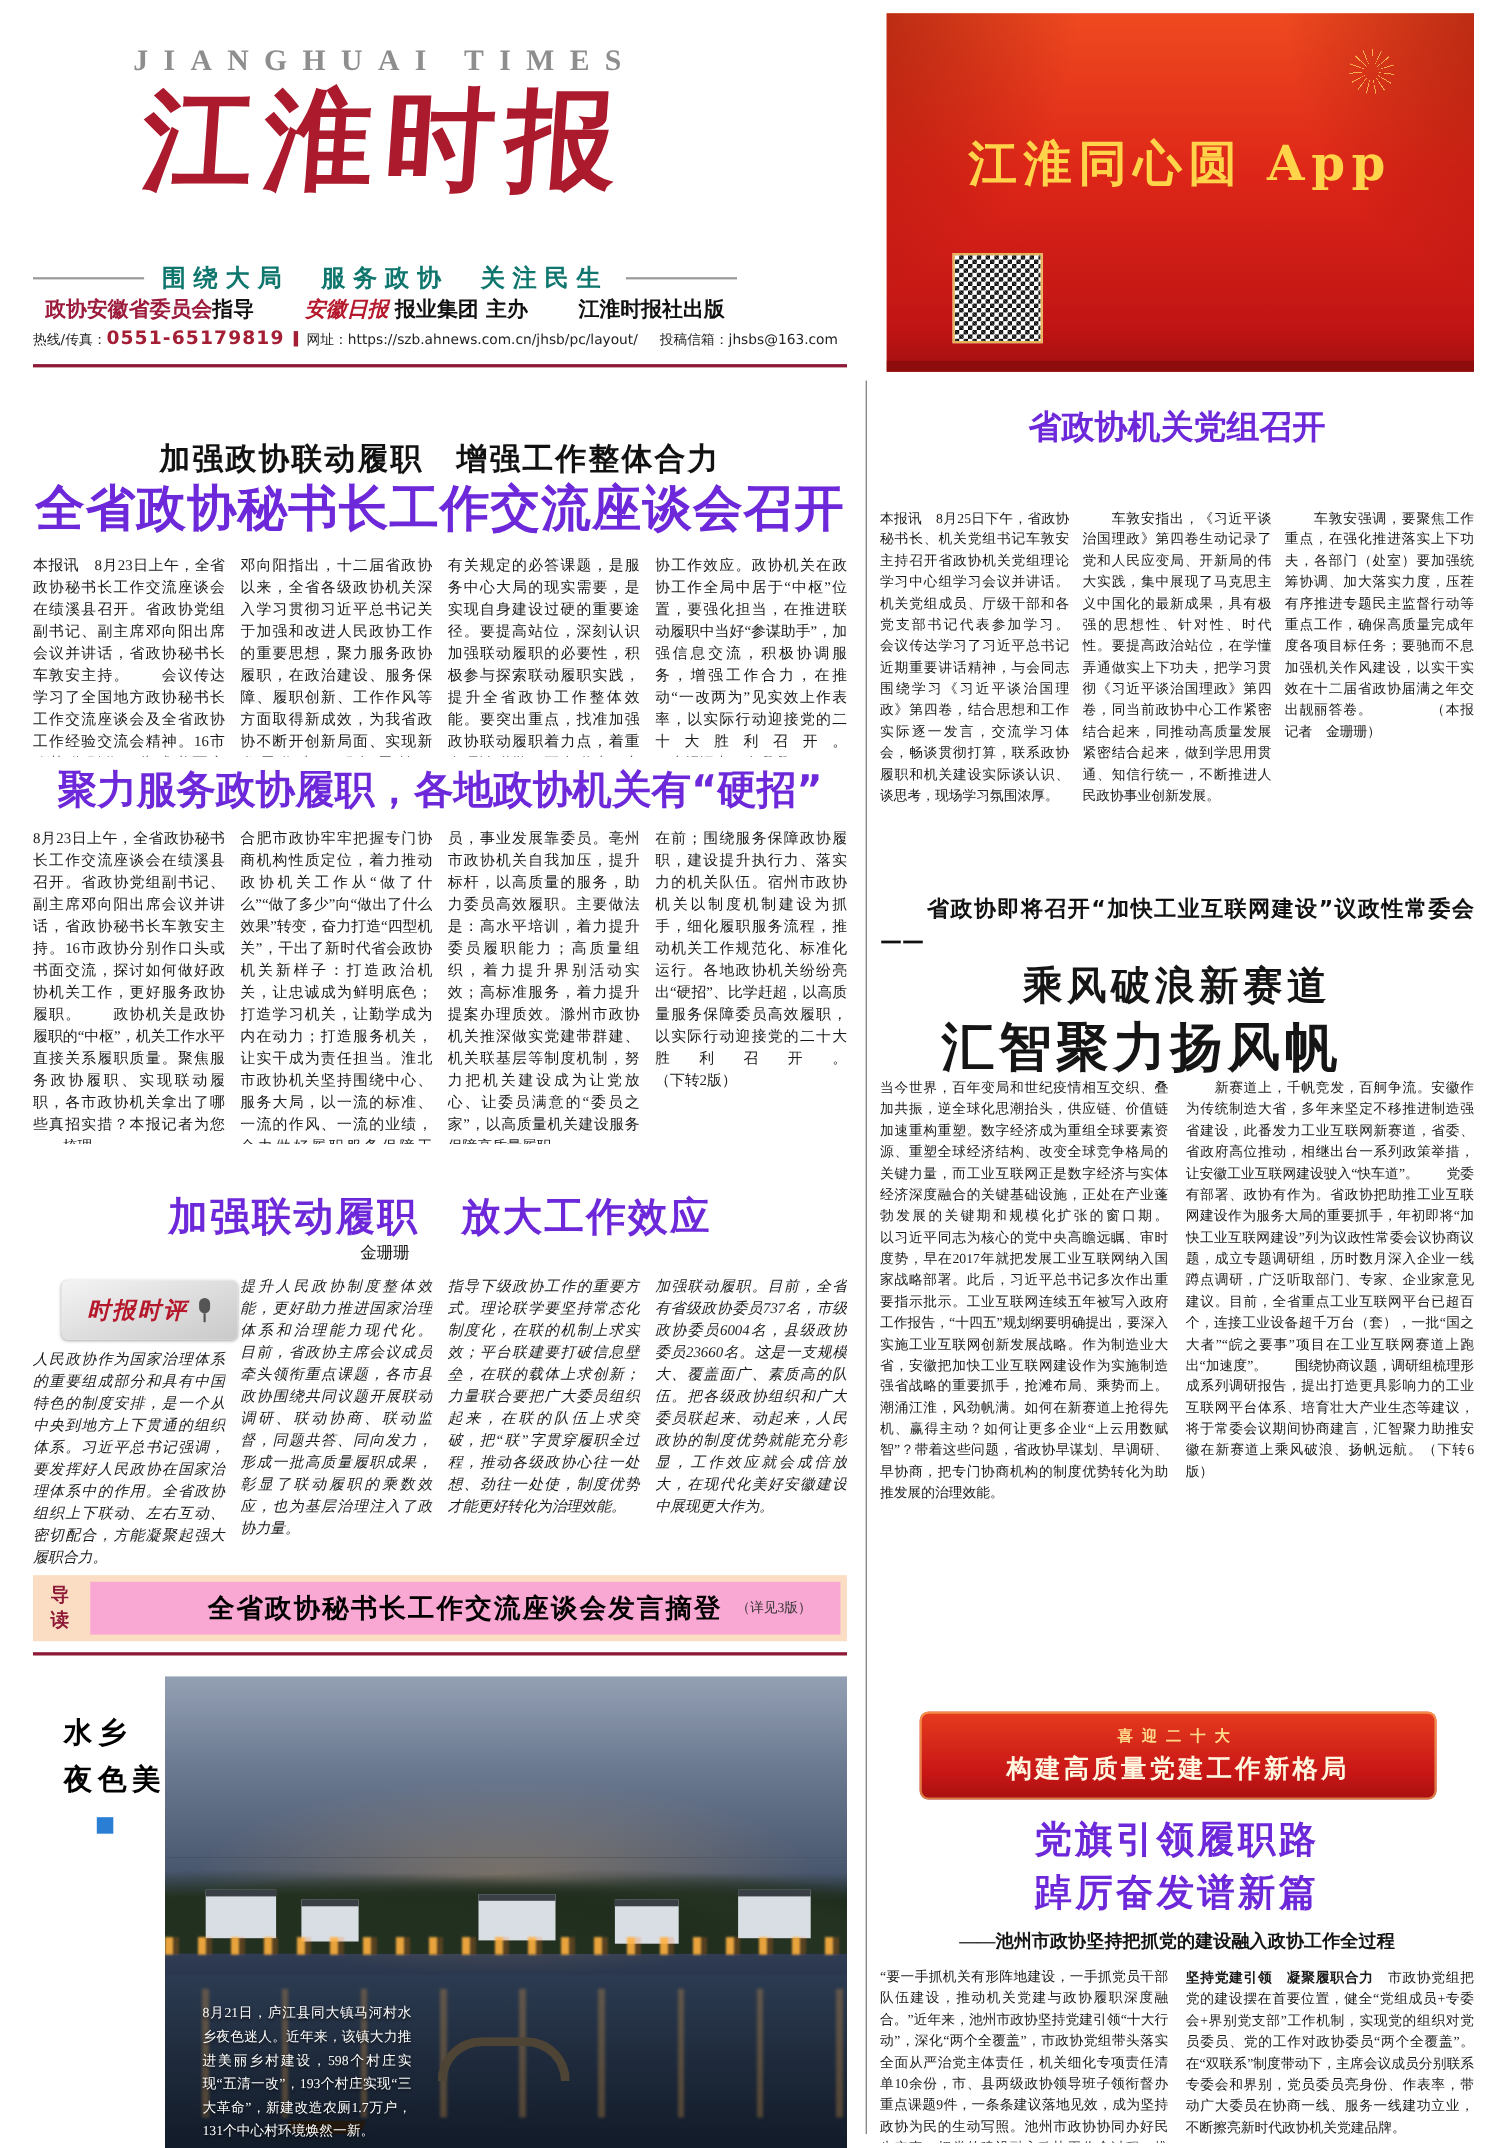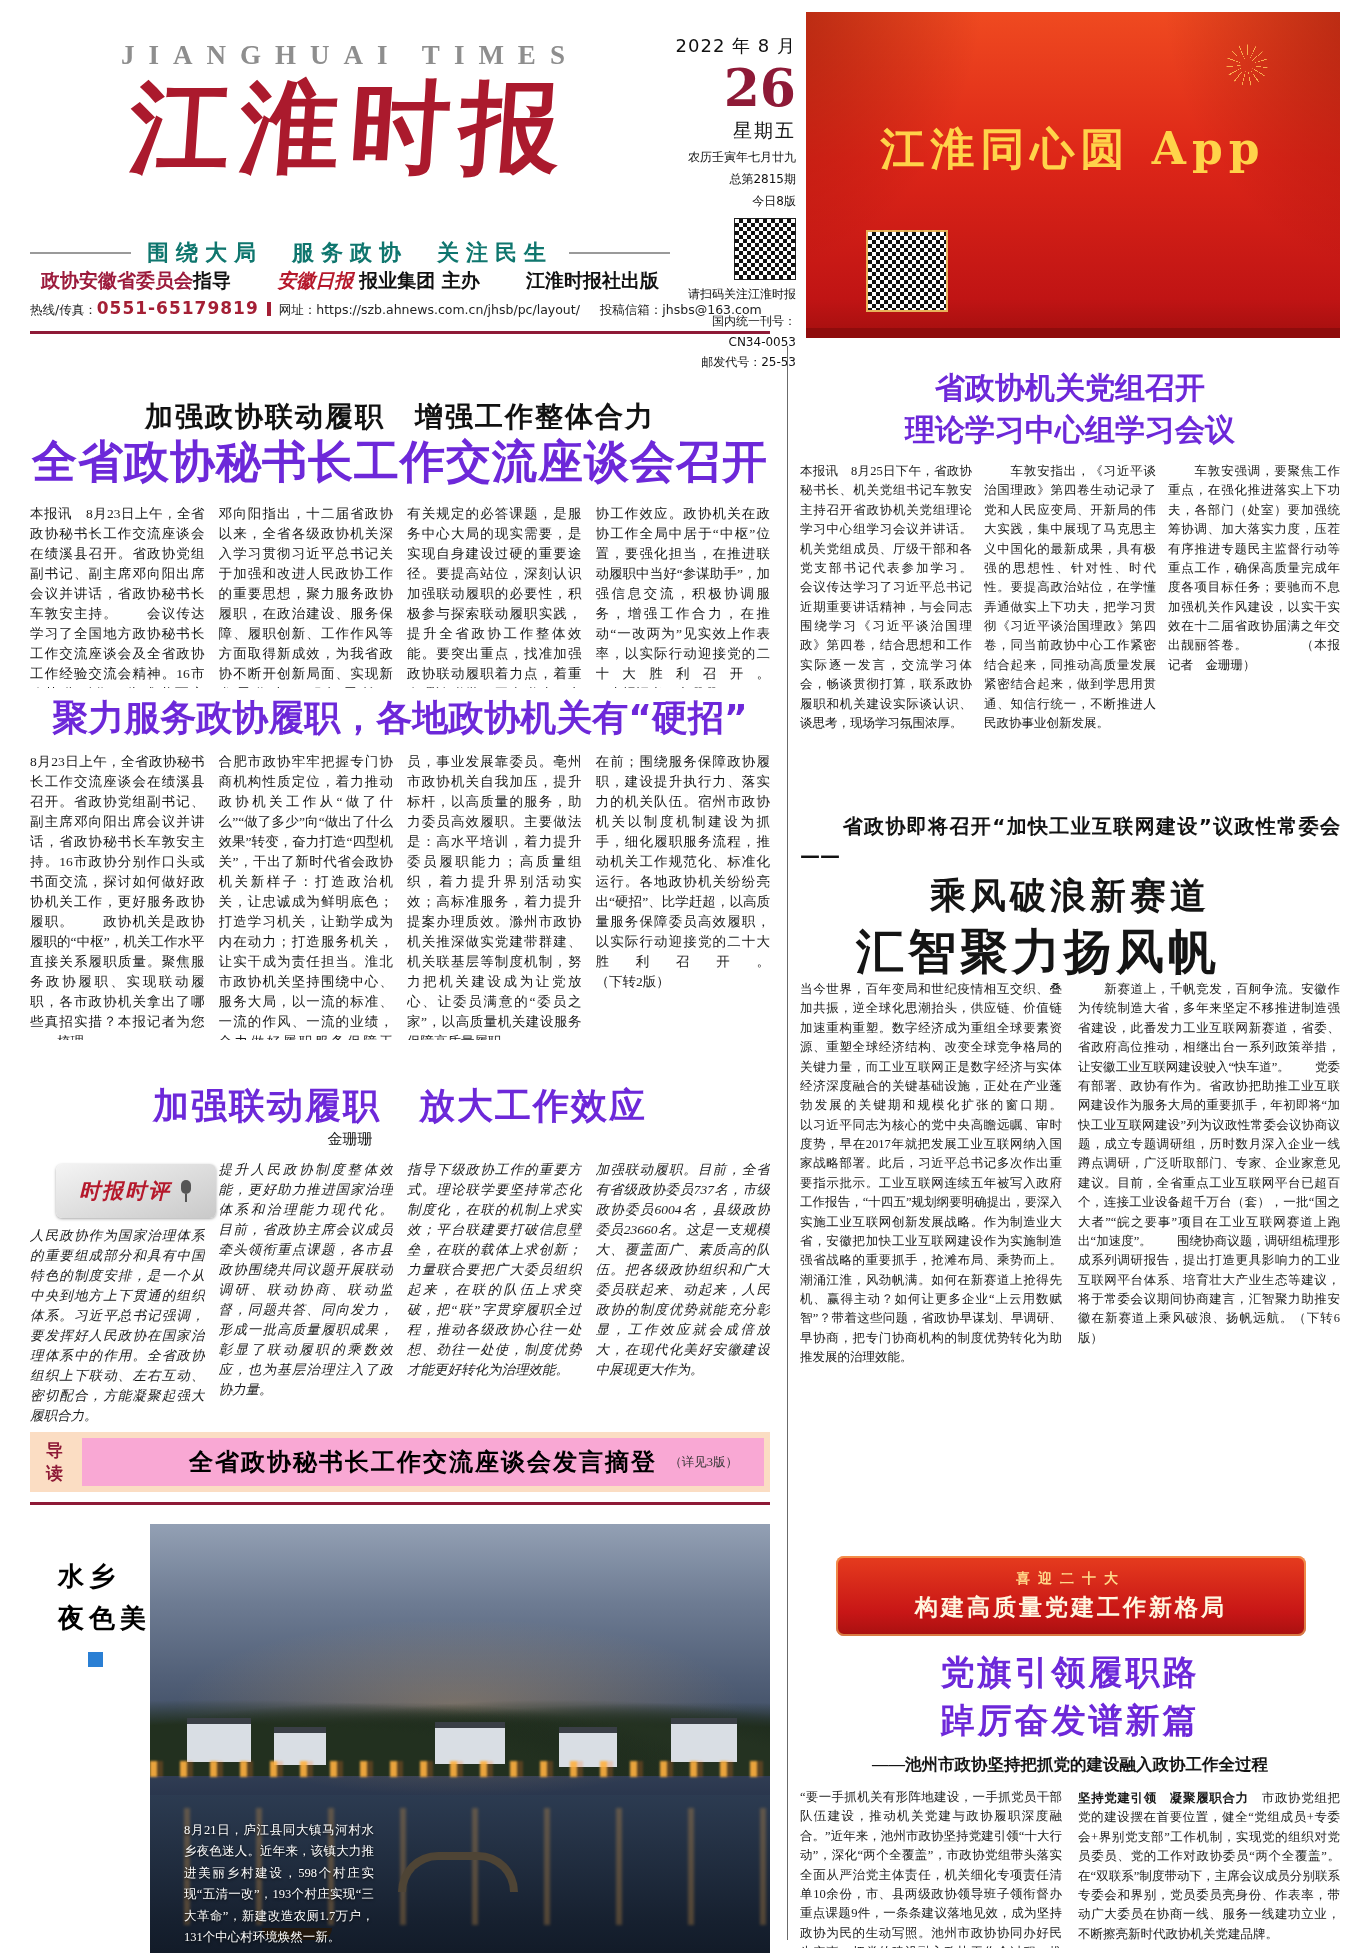--- a/index.html
+++ b/index.html
@@ -146,33 +146,20 @@
   </div>
 
   <div class="abs hotrow">
     <span>热线/传真：</span><span class="hot-num">0551-65179819</span><span class="hot-bar"></span><span>网址：https://szb.ahnews.com.cn/jhsb/pc/layout/</span>
     <span style="display:inline-block;width:12px"></span>
     <span>投稿信箱：jhsbs@163.com</span>
   </div>
 
   <div class="abs rule-red" style="left:30px;top:331px;width:740px"></div>
 
-  <div class="abs dateblock">
-    <div class="d-ym">2022 年 8 月</div>
-    <div class="d-day">26</div>
-    <div class="d-week">星期五</div>
-    <div class="d-sm">农历壬寅年七月廿九</div>
-    <div class="d-sm">总第2815期</div>
-    <div class="d-sm">今日8版</div>
-    <div class="qr d-qr"></div>
-    <div class="d-sm" style="margin-top:6px">请扫码关注江淮时报</div>
-    <div class="d-sm" style="margin-top:10px">国内统一刊号：</div>
-    <div class="d-sm">CN34-0053</div>
-    <div class="d-sm">邮发代号：25-53</div>
-  </div>
 
   <div class="abs banner">
     <div class="fw" style="right:70px;top:30px"></div>
     <div class="fw" style="left:90px;bottom:70px;transform:scale(.7)"></div>
     <div class="bn-title">江淮同心圆 App</div>
     <div class="qr bn-qr"></div>
     <div class="bn-strip"></div>
   </div>
 
   <div class="abs kicker center" style="left:30px;top:398px;width:740px;font-size:28px;letter-spacing:2px">加强政协联动履职　增强工作整体合力</div>
@@ -238,21 +225,20 @@
     <div class="boat"></div>
     <div class="photo-caption">
       <span>8月21日，庐江县同大镇马河村水乡夜色迷人。近年来，该镇大力推进美丽乡村建设，598个村庄实现“五清一改”，193个村庄实现“三大革命”，新建改造农厕1.7万户，131个中心村环境焕然一新。</span>
       <div class="photo-credit">特约摄影　左学长　摄</div>
     </div>
   </div>
 
   <div class="abs vdivider"></div>
 
   <div class="abs headline center" style="left:800px;top:368px;width:540px;font-size:30px">省政协机关党组召开</div>
-  <div class="abs headline center" style="left:800px;top:410px;width:540px;font-size:30px">理论学习中心组学习会议</div>
   <div class="abs bodycols" style="left:800px;top:462px;width:540px;height:332px;gap:12px">
     <div class="col bt-sm">本报讯　8月25日下午，省政协秘书长、机关党组书记车敦安主持召开省政协机关党组理论学习中心组学习会议并讲话。机关党组成员、厅级干部和各党支部书记代表参加学习。　　会议传达学习了习近平总书记近期重要讲话精神，与会同志围绕学习《习近平谈治国理政》第四卷，结合思想和工作实际逐一发言，交流学习体会，畅谈贯彻打算，联系政协履职和机关建设实际谈认识、谈思考，现场学习氛围浓厚。</div>
     <div class="col bt-sm">　　车敦安指出，《习近平谈治国理政》第四卷生动记录了党和人民应变局、开新局的伟大实践，集中展现了马克思主义中国化的最新成果，具有极强的思想性、针对性、时代性。要提高政治站位，在学懂弄通做实上下功夫，把学习贯彻《习近平谈治国理政》第四卷，同当前政协中心工作紧密结合起来，同推动高质量发展紧密结合起来，做到学思用贯通、知信行统一，不断推进人民政协事业创新发展。</div>
     <div class="col bt-sm">　　车敦安强调，要聚焦工作重点，在强化推进落实上下功夫，各部门（处室）要加强统筹协调、加大落实力度，压茬有序推进专题民主监督行动等重点工作，确保高质量完成年度各项目标任务；要驰而不息加强机关作风建设，以实干实效在十二届省政协届满之年交出靓丽答卷。　　　　（本报记者　金珊珊）</div>
   </div>
 
   <div class="abs kicker just" style="left:800px;top:812px;width:540px;font-size:20px;line-height:1.45">　　省政协即将召开“加快工业互联网建设”议政性常委会——</div>
   <div class="abs center" style="left:800px;top:872px;width:540px;font-size:36px;font-weight:900;letter-spacing:4px;font-family:'DejaVu Serif','Liberation Serif',serif">乘风破浪新赛道</div>
   <div class="abs center" style="left:768px;top:920px;width:540px;font-size:48px;font-weight:900;letter-spacing:4px;font-family:Liberation Sans, sans-serif">汇智聚力扬风帆</div>
   <div class="abs bodycols" style="left:800px;top:980px;width:540px;height:562px;gap:16px">

